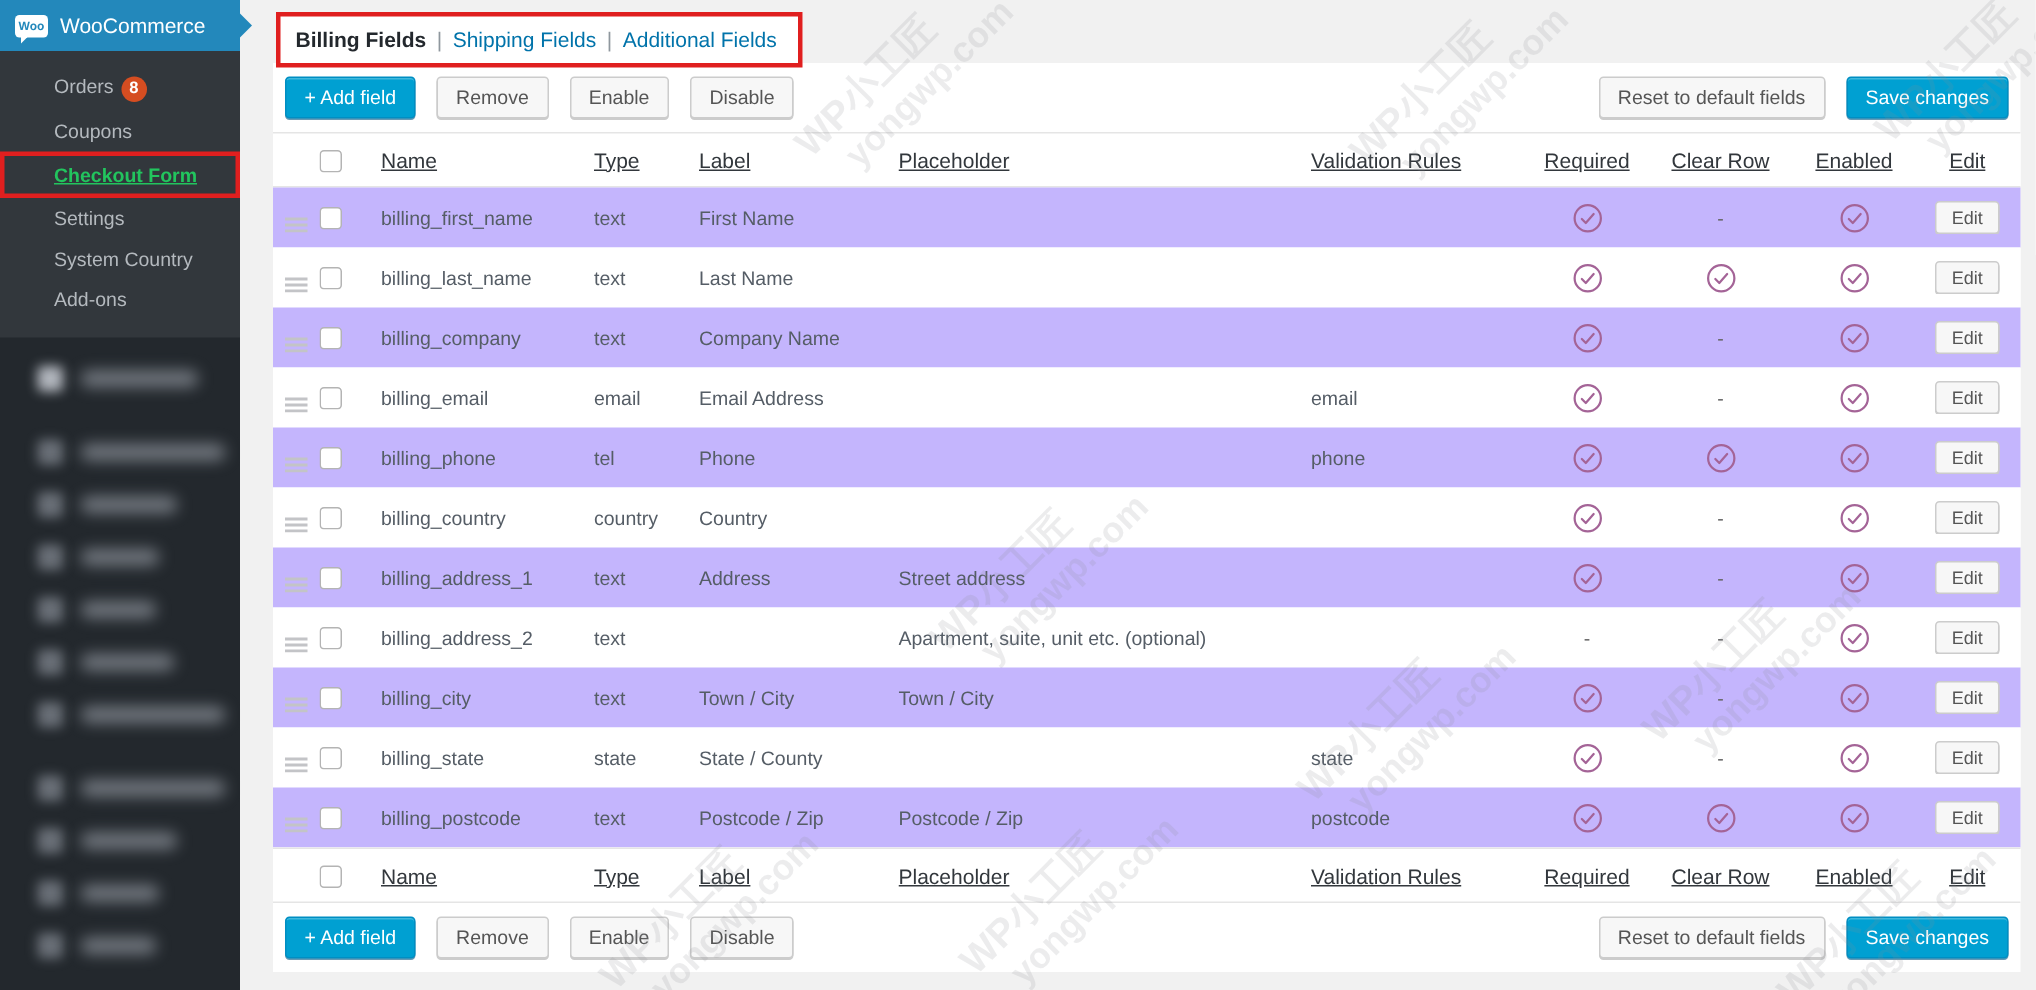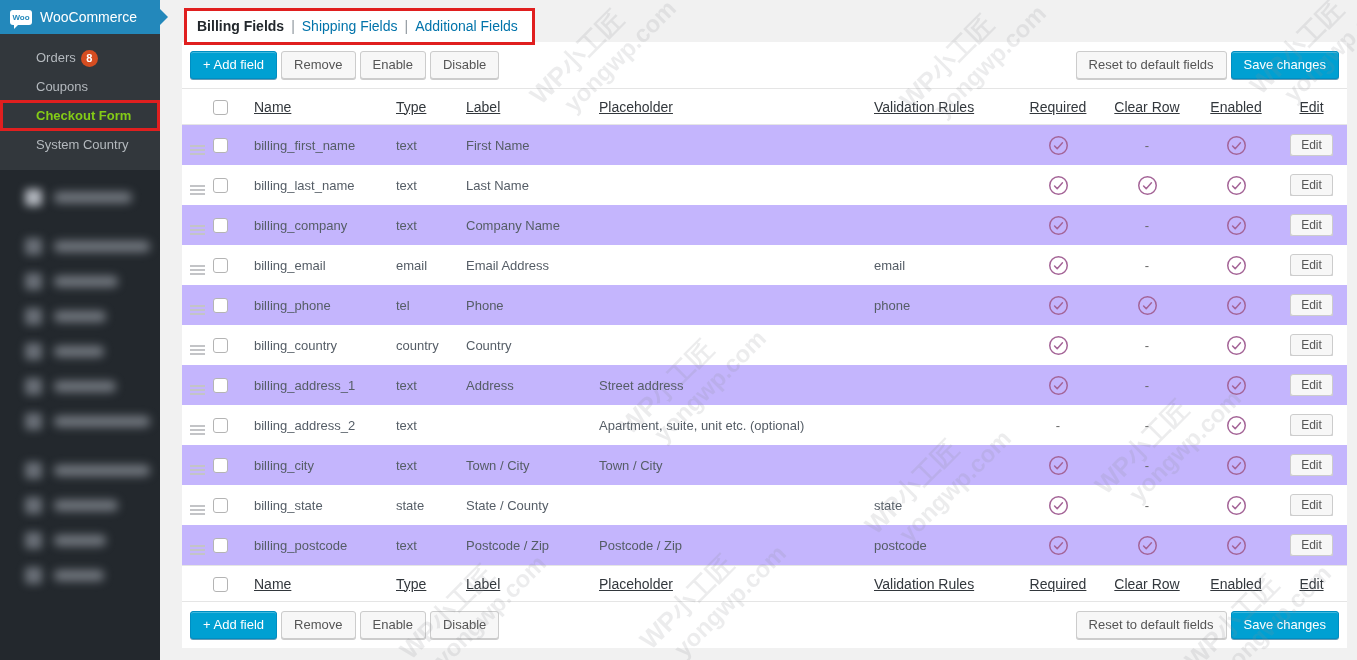--- a/index.html
+++ b/index.html
@@ -12,21 +12,21 @@
   .wc-header { position:relative; height:34px; background:#2388bb; display:flex; align-items:center;
     padding-left:10px; color:#fff; font-size:14px; }
   .wc-arrow { position:absolute; left:160px; top:9px; width:0; height:0;
     border-top:8px solid transparent; border-bottom:8px solid transparent; border-left:8px solid #2388bb; z-index:3;}
   .woo-logo { width:22px; height:15px; background:#fff; border-radius:3px; margin-right:8px; position:relative;
     display:flex; align-items:center; justify-content:center; color:#2388bb; font-size:8px; font-weight:bold; }
   .woo-logo:after { content:""; position:absolute; left:4px; bottom:-4px; border:4px solid transparent;
     border-top-color:#fff; border-left-color:#fff; }
   .submenu { background:#32373c; padding:10px 0 12px 0; }
   .submenu-item { position:relative; padding:6px 12px 6px 36px; font-size:13px; color:#b4b9be; cursor:pointer; line-height:15px;}
-  .submenu-item.active { color:#84cc16; font-weight:bold; border:3px solid #e01f1f; padding:5px 4px 5px 33px; }
+  .submenu-item.active { color:#22c55e; font-weight:bold; border:3px solid #e01f1f; padding:5px 4px 5px 33px;text-decoration:underline; }
   .badge { display:inline-block; min-width:17px; height:17px; border-radius:9px; background:#d54d21;
     color:#fff; font-size:11px; text-align:center; line-height:17px; margin-left:5px; font-weight:bold;}
 
   .mainmenu { padding-top:10px; }
   .blur-item { display:flex; align-items:center; padding:9px 10px 9px 25px; }
   .blur-item .bicon { width:17px; height:17px; border-radius:3px; background:rgba(190,198,208,0.45);
     filter:blur(4px); margin-right:12px; flex:none;}
   .blur-item .blabel { height:11px; border-radius:5px; background:rgba(195,202,212,0.5); filter:blur(5px); }
   .blur-item.first .bicon { background:rgba(225,230,238,0.75); }
   .blur-gap { height:14px; }
@@ -37,21 +37,21 @@
   .tabs-box { position:absolute; left:184px; top:8px; z-index:4; background:#fff;
     border:3px solid #e01f1f; padding:7px 14px 8px 10px; display:flex; align-items:center; font-size:14px; white-space:nowrap;}
   .tab-active { font-weight:bold; color:#23282d; }
   .tab-sep { color:#8f979e; margin:0 7px; }
   .tab-link { color:#0073aa; text-decoration:underline; text-decoration-color:rgba(0,115,170,0); cursor:pointer; }
 
   .toolbar { display:flex; align-items:center; padding:9px 8px; }
   .toolbar .spacer { flex:1; }
   .btn { display:inline-block; font-family:"Liberation Sans",sans-serif; font-size:13px; line-height:24px;
     padding:1px 12px; border-radius:3px; border:1px solid #ccc; background:#f7f7f7; color:#555;
-    box-shadow:0 1px 0 #ccc; cursor:pointer; margin-right:4px; white-space:nowrap;}
+    box-shadow:0 1px 0 #ccc; cursor:pointer; margin-right:14px; white-space:nowrap;}
   .btn.primary { background:#00a0d2; border-color:#008ec2; color:#fff; box-shadow:inset 0 1px 0 rgba(255,255,255,.25), 0 1px 0 rgba(0,86,132,.6); }
   .btn.small { font-size:12px; line-height:20px; padding:0 10px; margin:0; }
 
   
   .ftable { width:100%; font-size:13px; color:#555d66; }
   .trow, .thead { display:flex; align-items:center; }
   .thead { height:37px; font-size:14px; color:#32373c; border-top:1px solid #e5e5e5; border-bottom:1px solid #e5e5e5; background:#fff;text-decoration:underline;}
   .thead.bottom { border-top:1px solid #e5e5e5; border-bottom:1px solid #e5e5e5; }
   .trow { height:40px; background:#fff; }
   .trow.stripe { background:#c4b5fd; }
@@ -92,21 +92,23 @@
       <span>WooCommerce</span>
     </div>
     <div class="wc-arrow"></div>
 
     <nav class="submenu">
       <div class="submenu-item">
         <span>Orders</span><span class="badge">8</span>
       </div>
       <div class="submenu-item">Coupons</div>
       <div class="submenu-item active">Checkout Form</div>
+      <div class="submenu-item">Settings</div>
       <div class="submenu-item">System Country</div>
+      <div class="submenu-item">Add-ons</div>
     </nav>
 
     <div class="mainmenu">
       <div class="blur-item first">
           <span class="bicon"></span>
           <span class="blabel" style="width:78px"></span>
         </div>
       <div class="blur-gap"></div>
       <div class="blur-item">
           <span class="bicon"></span>

